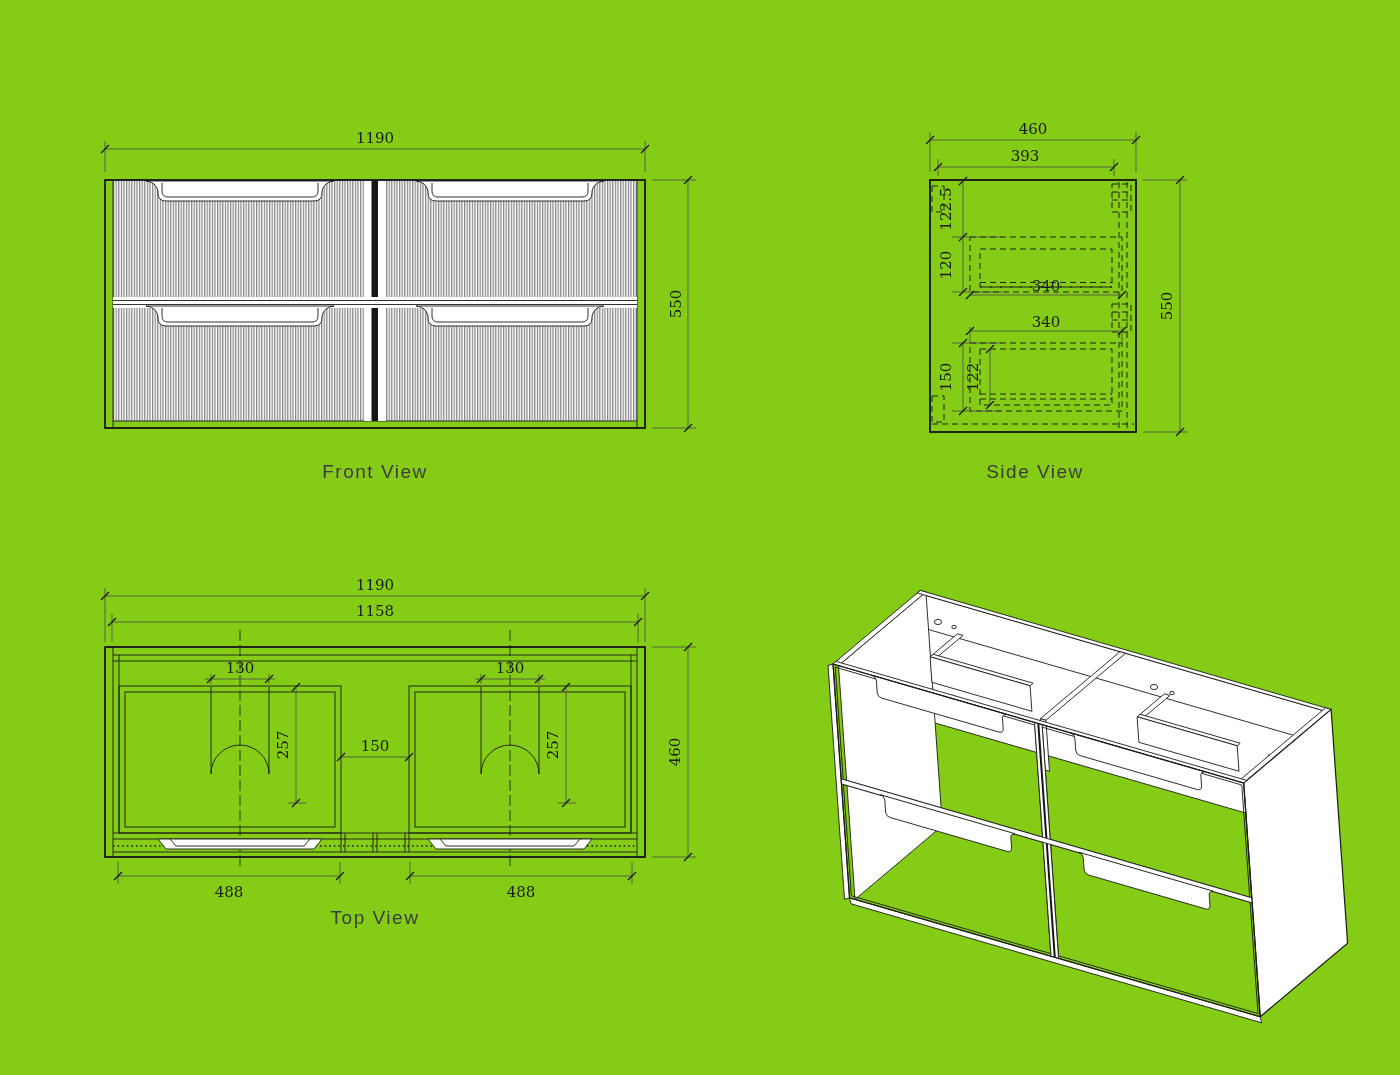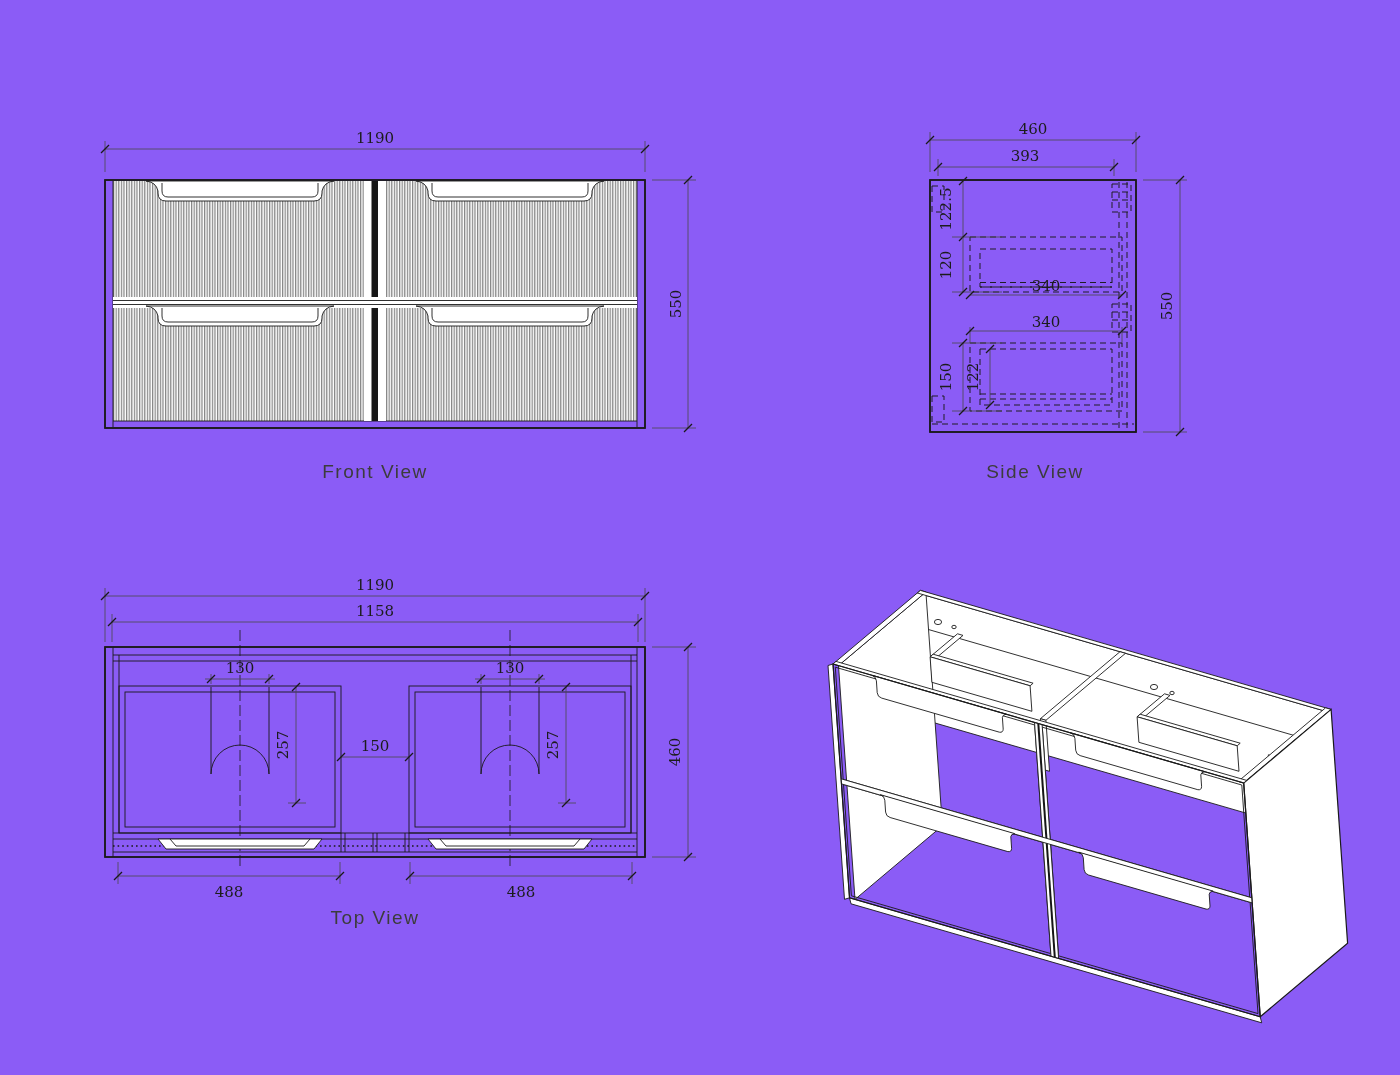--- a/index.html
+++ b/index.html
@@ -1,16 +1,16 @@
 <!DOCTYPE html>
 <html><head>
 <meta charset="utf-8">
 <style>
   html,body{margin:0;padding:0;background:#ffffff;}
-  #canvas-wrap{position:relative;width:1400px;height:1075px;background:#8b5cf6;overflow:hidden;}
+  #canvas-wrap{position:relative;width:1400px;height:1075px;background:#84cc16;overflow:hidden;}
   svg{display:block;}
   .dimtxt{font-family:"DejaVu Serif","Liberation Serif",serif;font-size:15px;fill:#1c1c1c;}
   .viewlbl{font-family:"Liberation Sans","DejaVu Sans",sans-serif;font-size:19px;fill:#3c3c3c;letter-spacing:1.5px;}
   .thick{stroke:#1a1a1a;stroke-width:1.5;fill:none;}
   .thin{stroke:#1a1a1a;stroke-width:0.9;fill:none;}
   .dimln{stroke:#4a4a4a;stroke-width:0.8;fill:none;}
   .tick{stroke:#1a1a1a;stroke-width:1.3;}
   .dash{stroke:#1a1a1a;stroke-width:0.95;fill:none;stroke-dasharray:6 4;}
   .cline{stroke:#1a1a1a;stroke-width:0.8;fill:none;stroke-dasharray:11 4 ;}
   .wfill{fill:#ffffff;stroke:#1a1a1a;stroke-width:0.9;}

